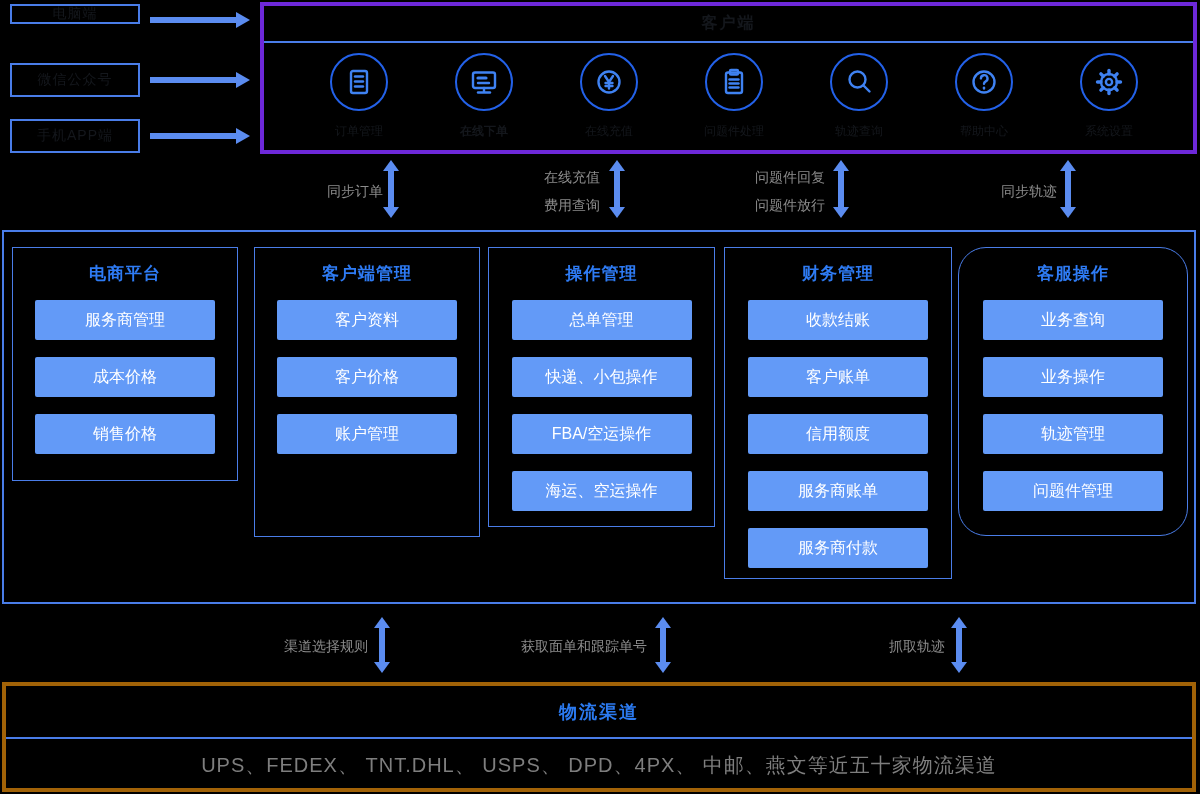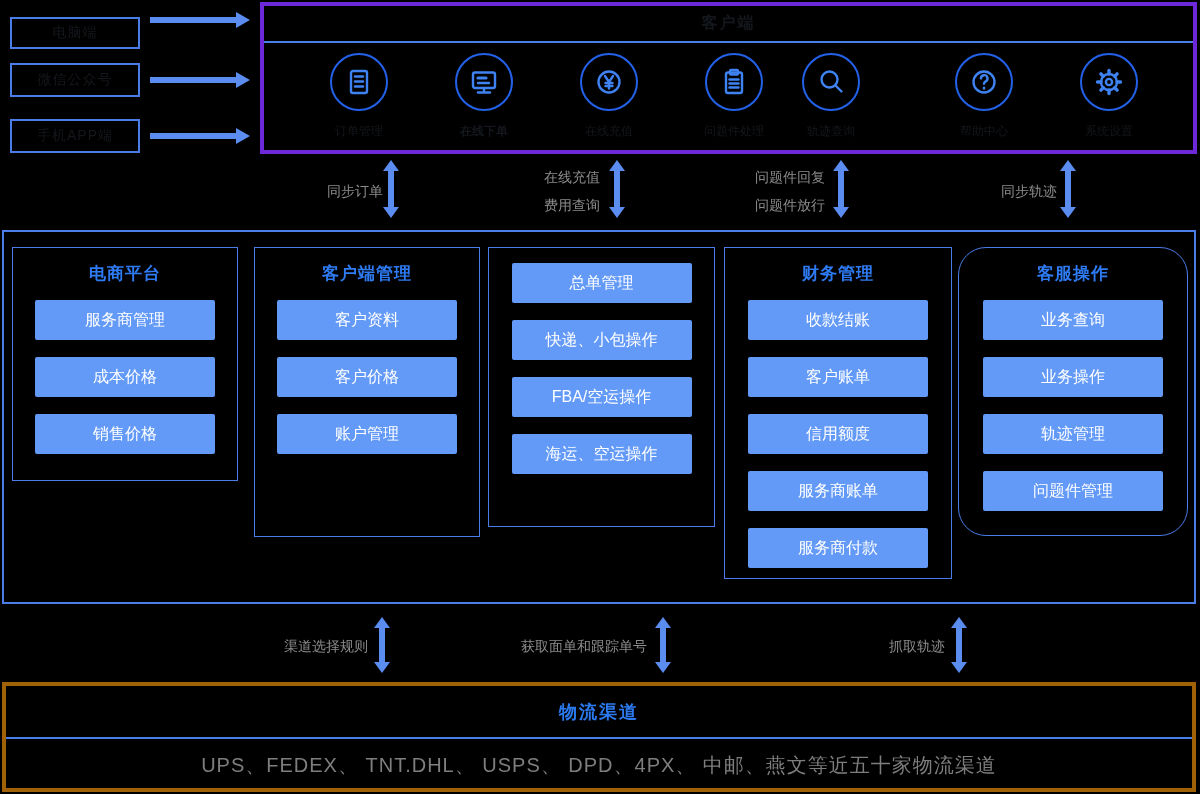--- a/index.html
+++ b/index.html
@@ -70,21 +70,21 @@
     font-size:18px; font-weight:bold; color:#2b7af0; letter-spacing:2px;
   }
   .logi-carriers {
     height:53px; display:flex; align-items:center; justify-content:center;
     font-size:20px; color:#7e7e7e; letter-spacing:1px;
   }
 </style>
 </head>
 <body>
 
-<div class="src-box" style="top:17px; height:32px;">
+<div class="src-box" style="top:4px; height:20px;">
   <span>电脑端</span>
 </div>
 <div class="src-box" style="top:63px; height:34px;">
   <span>微信公众号</span>
 </div>
 <div class="src-box" style="top:119px; height:34px;">
   <span>手机APP端</span>
 </div>
 
 <div class="h-arrow" style="top:12px;">
@@ -148,21 +148,21 @@
           <rect x="8" y="6.5" width="16" height="20.5" rx="2"></rect>
           <rect x="12" y="4" width="8" height="4.5" rx="1"></rect>
           <line x1="11.5" y1="13.5" x2="20.5" y2="13.5"></line>
           <line x1="11.5" y1="17.5" x2="20.5" y2="17.5"></line>
           <line x1="11.5" y1="21.5" x2="20.5" y2="21.5"></line>
         </svg>
       </div>
       <div class="icon-label">问题件处理</div>
     </div>
 
-    <div class="icon-cell" style="left:505px;">
+    <div class="icon-cell" style="left:533px;">
       <div class="circle">
         <svg width="32" height="32" viewBox="0 0 32 32">
           <circle cx="14.5" cy="13.5" r="8"></circle>
           <line x1="20.5" y1="19.5" x2="26.5" y2="25.5"></line>
         </svg>
       </div>
       <div class="icon-label">轨迹查询</div>
     </div>
 
     <div class="icon-cell" style="left:658px;">
@@ -241,20 +241,21 @@
   <div class="col" style="left:250px; width:226px; height:290px;">
     <div class="col-title">客户端管理</div>
     <div class="col-items">
       <div class="item">客户资料</div>
       <div class="item">客户价格</div>
       <div class="item">账户管理</div>
     </div>
   </div>
 
   <div class="col" style="left:484px; width:227px; height:280px;">
+    <div class="col-title">操作管理</div>
     <div class="col-items">
       <div class="item">总单管理</div>
       <div class="item">快递、小包操作</div>
       <div class="item">FBA/空运操作</div>
       <div class="item">海运、空运操作</div>
     </div>
   </div>
 
   <div class="col" style="left:720px; width:228px; height:332px;">
     <div class="col-title">财务管理</div>

